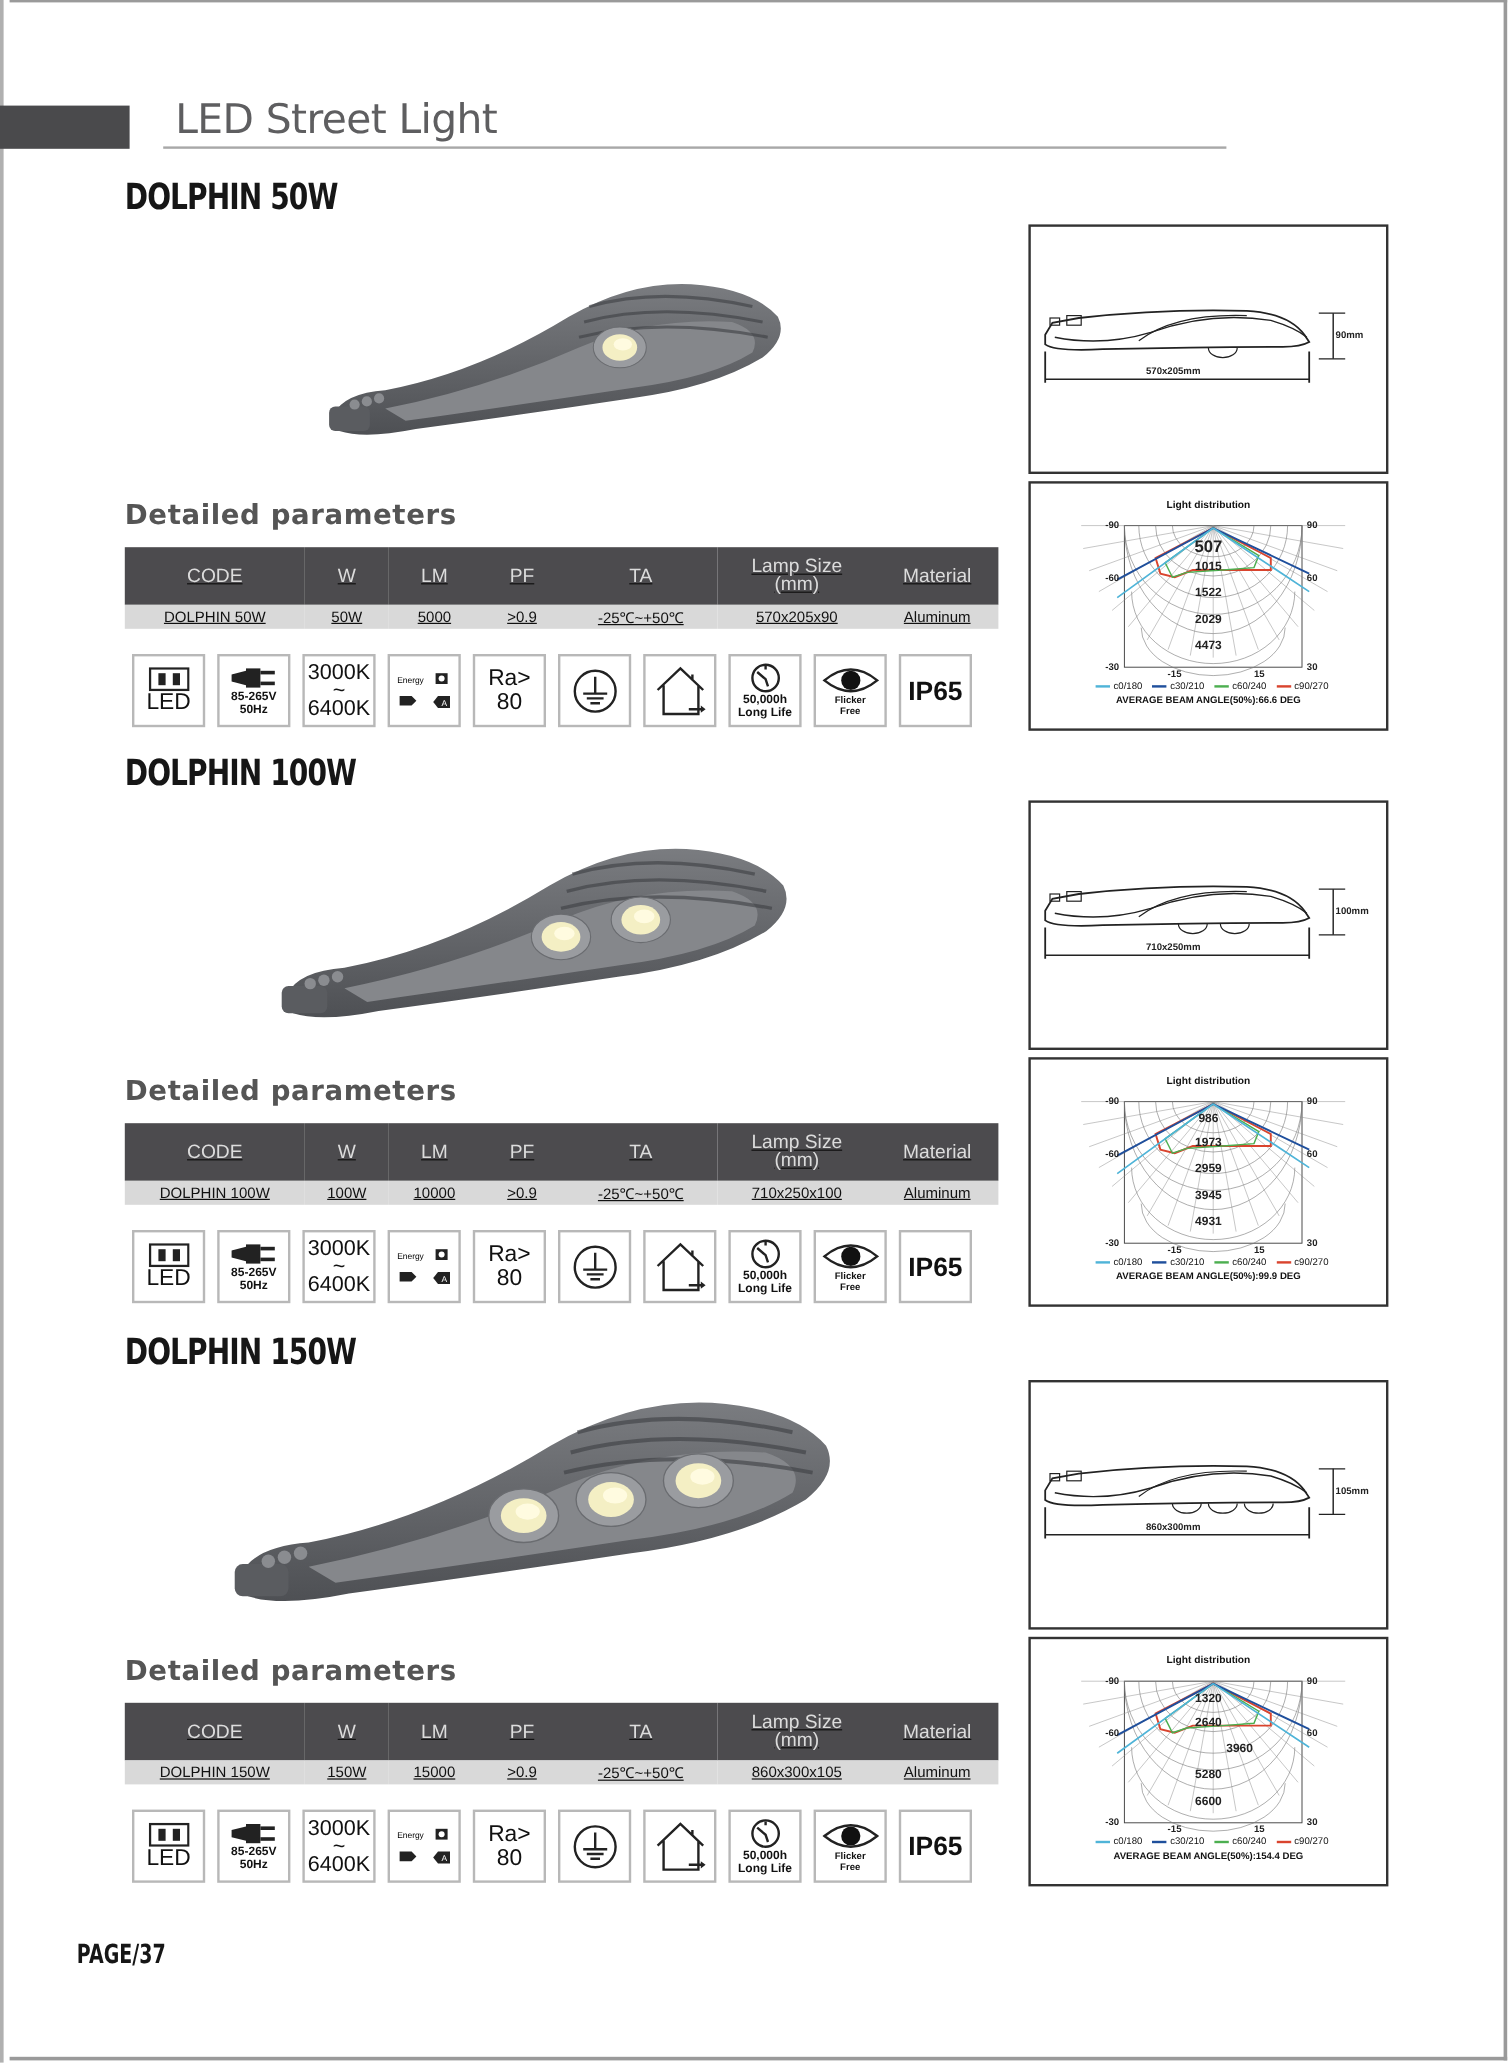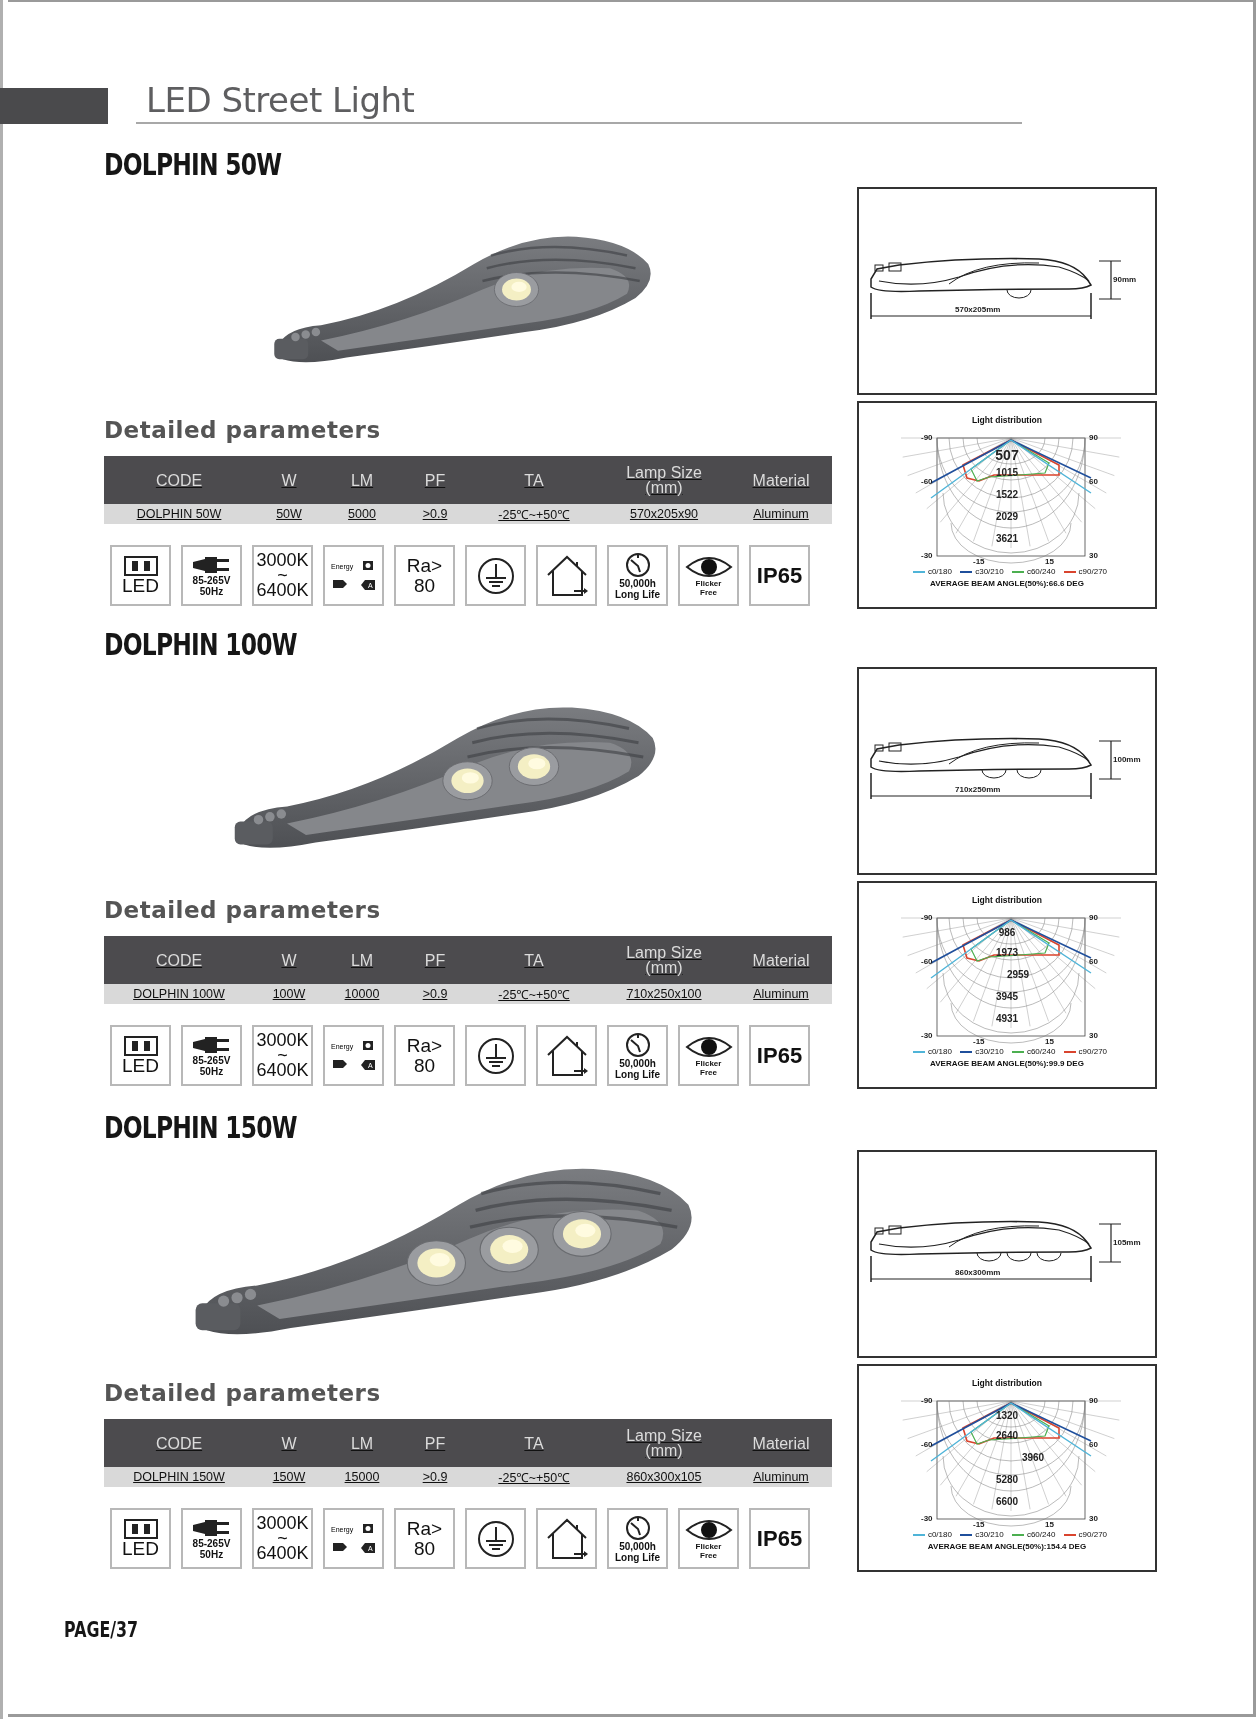--- a/index.html
+++ b/index.html
@@ -233,21 +233,21 @@
       <div class="dim-label" style="left:230px;top:74px">60</div>
       <div class="dim-label" style="left:62px;top:148px">-30</div>
       <div class="dim-label" style="left:230px;top:148px">30</div>
       <div class="dim-label" style="left:114px;top:154px">-15</div>
       <div class="dim-label" style="left:186px;top:154px">15</div>
       <div class="rings">
           <div class="dim-label" style="left: 0px; width: 100%; text-align: center; top: 44px; font-size: 14px;">507</div>
           <div class="dim-label" style="left: 0px; width: 100%; text-align: center; top: 64px; font-size: 10px;">1015</div>
           <div class="dim-label" style="left: 0px; width: 100%; text-align: center; top: 86px; font-size: 10px;">1522</div>
           <div class="dim-label" style="left: 0px; width: 100%; text-align: center; top: 108px; font-size: 10px;">2029</div>
-          <div class="dim-label" style="left: 0px; width: 100%; text-align: center; top: 130px; font-size: 10px;">3621</div>
+          <div class="dim-label" style="left: 0px; width: 100%; text-align: center; top: 130px; font-size: 10px;">4473</div>
         </div>
       <div class="legend">
         <span class="sw" style="background:#4fb4d8"></span><span>c0/180</span>
         <span class="sw" style="background:#1f4f9c"></span><span>c30/210</span>
         <span class="sw" style="background:#4caf50"></span><span>c60/240</span>
         <span class="sw" style="background:#d9442e"></span><span>c90/270</span>
       </div>
       <div class="beam">AVERAGE BEAM ANGLE(50%):66.6  DEG</div>
     </div>
   </div>
@@ -445,21 +445,21 @@
       <div class="dim-label" style="left:230px;top:30px">90</div>
       <div class="dim-label" style="left:62px;top:74px">-60</div>
       <div class="dim-label" style="left:230px;top:74px">60</div>
       <div class="dim-label" style="left:62px;top:148px">-30</div>
       <div class="dim-label" style="left:230px;top:148px">30</div>
       <div class="dim-label" style="left:114px;top:154px">-15</div>
       <div class="dim-label" style="left:186px;top:154px">15</div>
       <div class="rings">
           <div class="dim-label" style="left: 0px; width: 100%; text-align: center; top: 44px; font-size: 10px;">986</div>
           <div class="dim-label" style="left: 0px; width: 100%; text-align: center; top: 64px; font-size: 10px;">1973</div>
-          <div class="dim-label" style="left: 0px; width: 100%; text-align: center; top: 86px; font-size: 10px; margin-left: 11px;">2959</div>
+          <div class="dim-label" style="left: 0px; width: 100%; text-align: center; top: 86px; font-size: 10px;">2959</div>
           <div class="dim-label" style="left: 0px; width: 100%; text-align: center; top: 108px; font-size: 10px;">3945</div>
           <div class="dim-label" style="left: 0px; width: 100%; text-align: center; top: 130px; font-size: 10px;">4931</div>
         </div>
       <div class="legend">
         <span class="sw" style="background:#4fb4d8"></span><span>c0/180</span>
         <span class="sw" style="background:#1f4f9c"></span><span>c30/210</span>
         <span class="sw" style="background:#4caf50"></span><span>c60/240</span>
         <span class="sw" style="background:#d9442e"></span><span>c90/270</span>
       </div>
       <div class="beam">AVERAGE BEAM ANGLE(50%):99.9  DEG</div>

